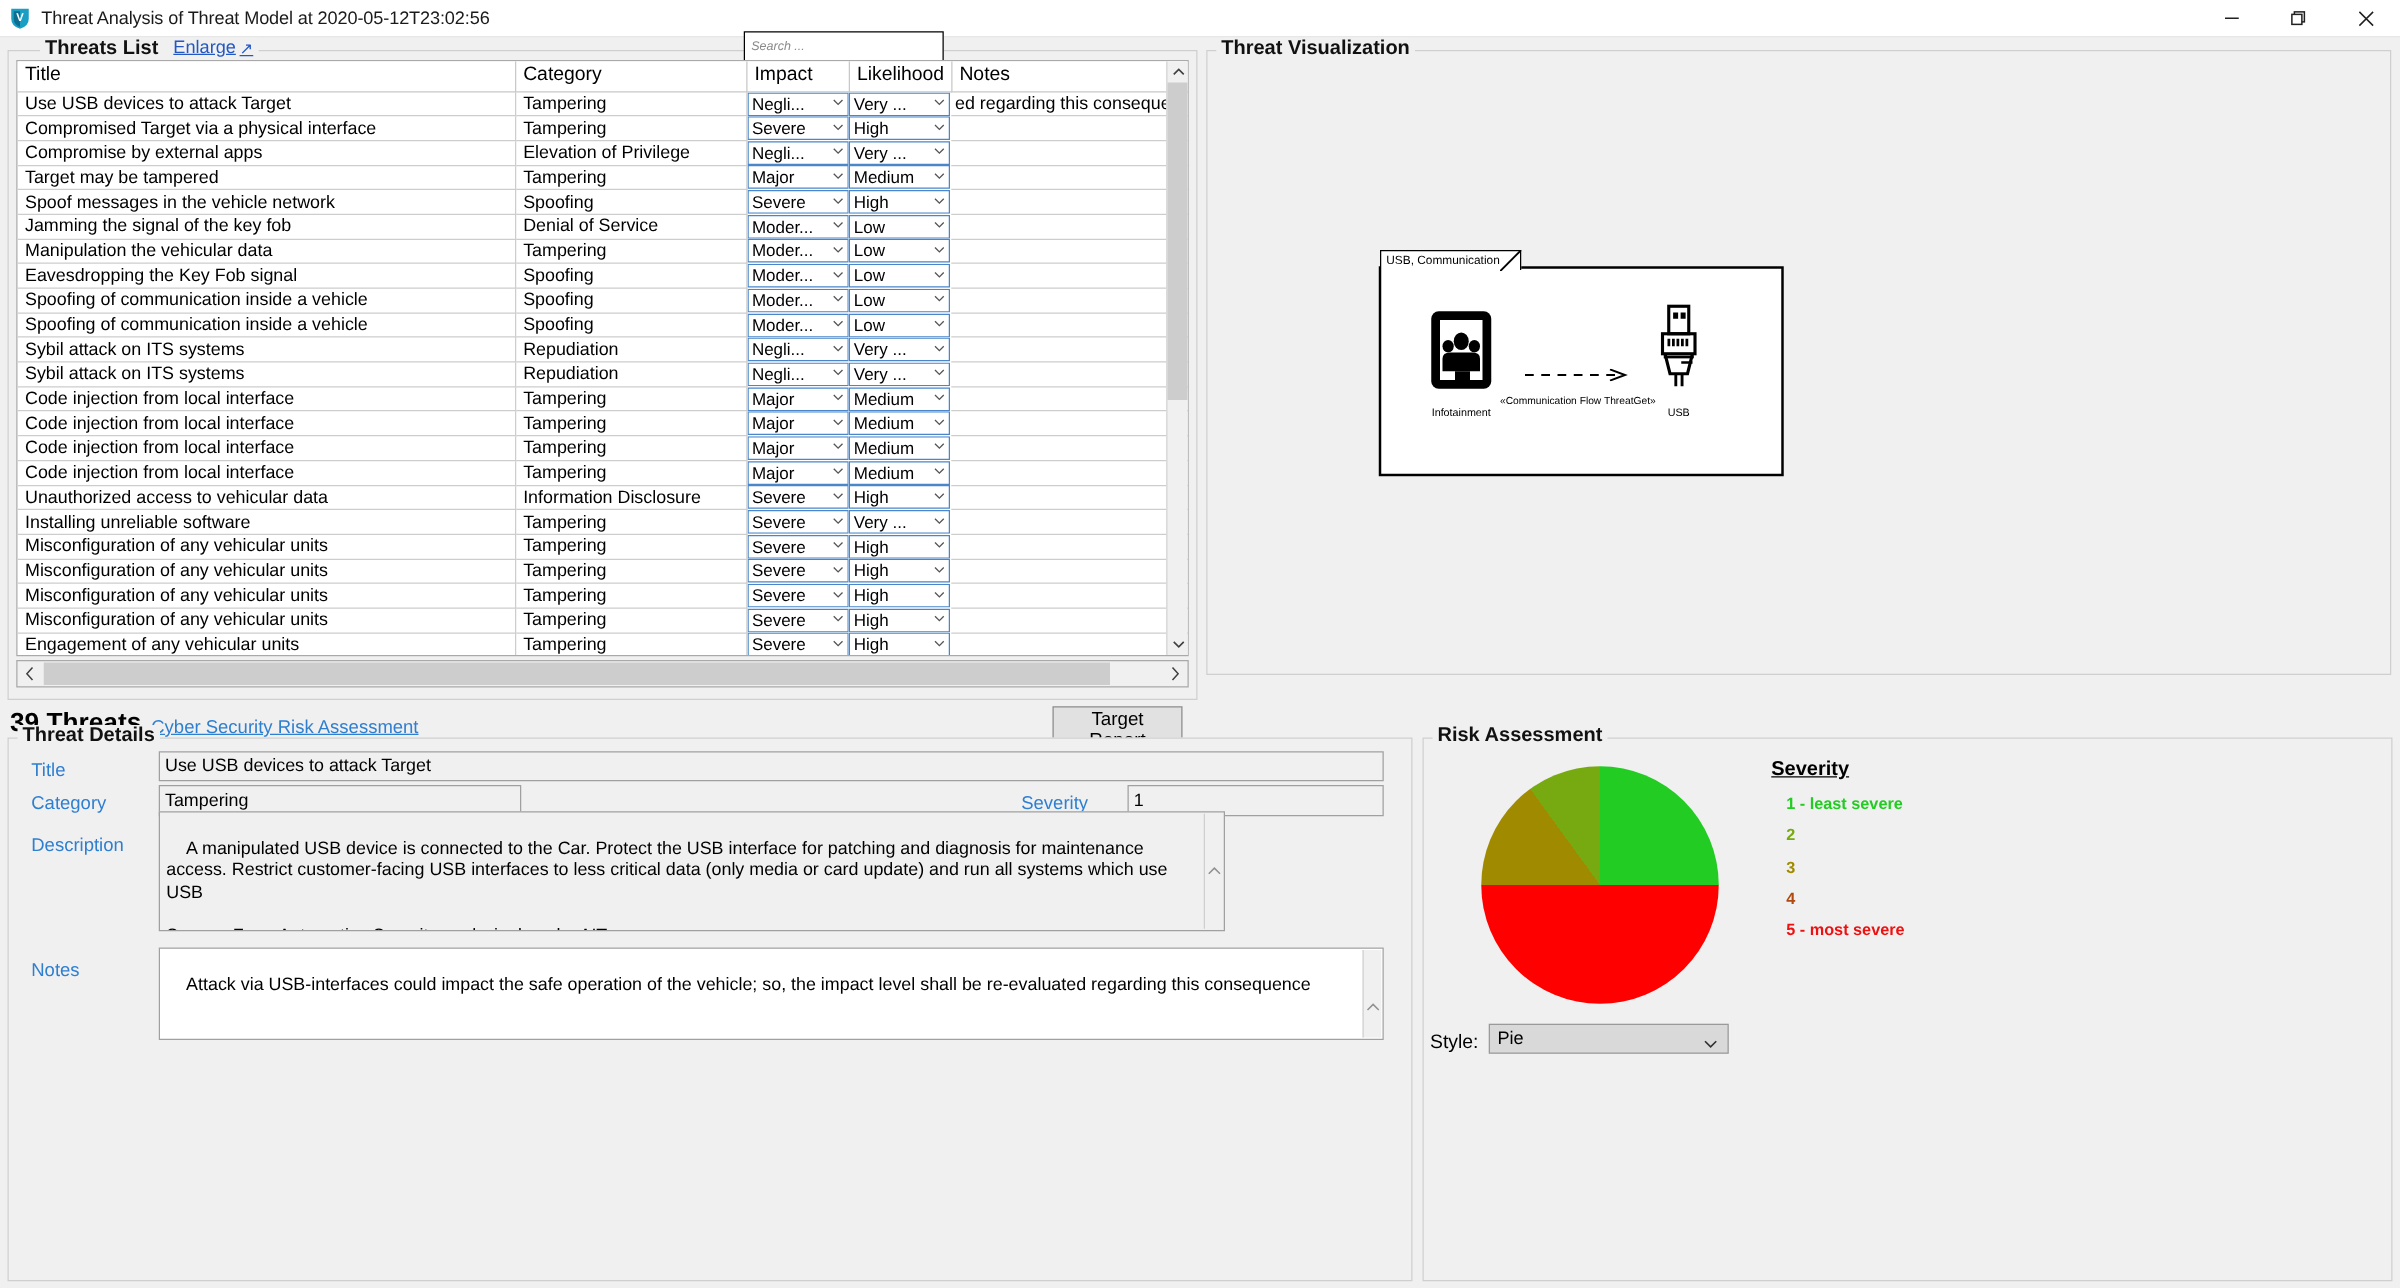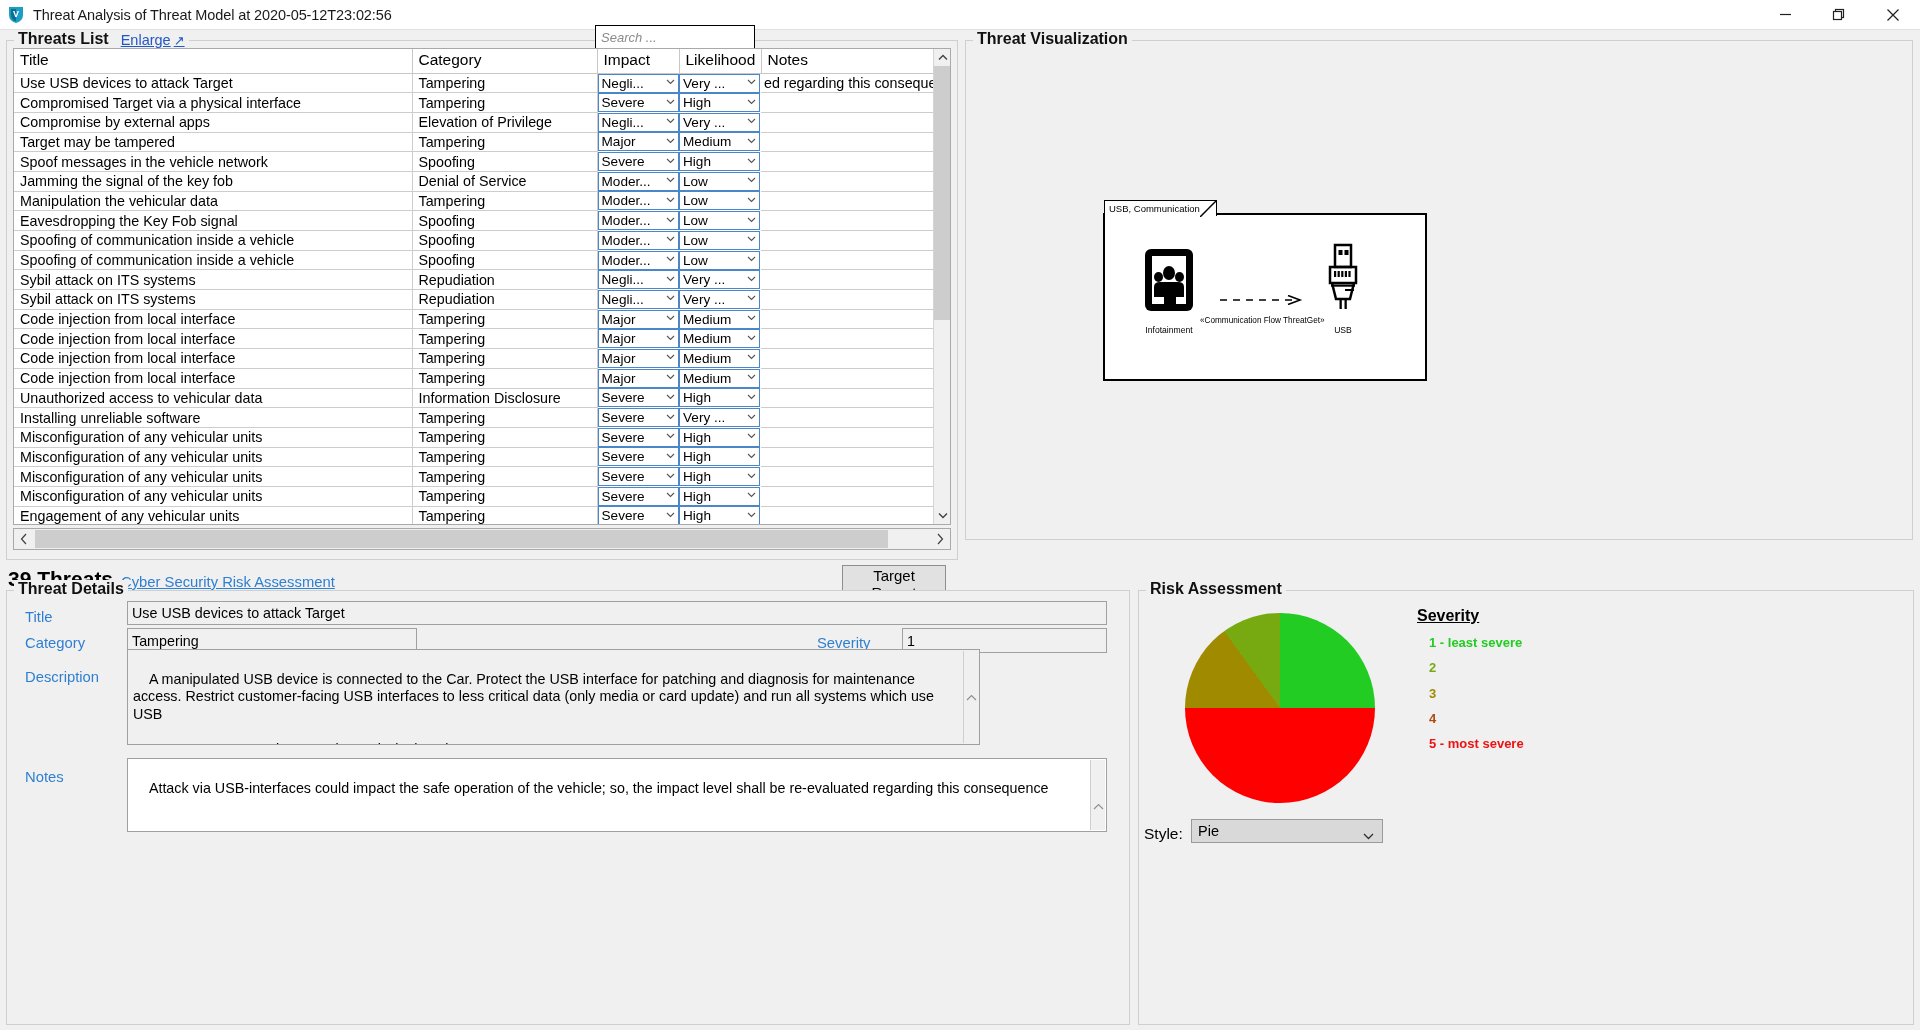--- a/index.html
+++ b/index.html
@@ -43,38 +43,38 @@
     border: 1px solid #cfcfcf;
   }
   .group-legend {
     position: absolute;
     top: -11px; left: 7px;
     background: #f0f0f0;
     padding: 0 4px;
     font-size: 16px; font-weight: bold; color: #111;
     white-space: nowrap;
   }
-  .group-legend.with-link { display: flex; align-items: flex-end; gap: 12px; }
+  .group-legend.with-link { display: flex; align-items: flex-start; gap: 12px; margin-left: 18px; }
   .enlarge-link {
     font-size: 14.5px; font-weight: normal; color: #2257c4;
     text-decoration: underline; cursor: pointer;
     display: inline-flex; align-items: center; gap: 3px;
   }
   .enlarge-arrow { color: #2257c4; font-size: 13px; }
 
   
   #threats-panel { left: 6px; top: 40px; width: 952px; height: 520px; background: #f0f0f0; }
 
   .search-box {
     position: absolute;
     left: 588px; top: -16px;
     width: 160px; height: 25px;
     border: 1px solid #000;
     background: #fff;
-    font-size: 13px;
+    font-size: 10px;
     font-style: italic;
     color: #7f1d1d;
     padding: 2px 5px;
     font-family: "Liberation Sans", sans-serif;
   }
   .search-box::placeholder { color: #8a8a8a; font-style: italic; opacity: 1; }
 
   .table-wrap {
     position: absolute;
     left: 6px; top: 7px;

